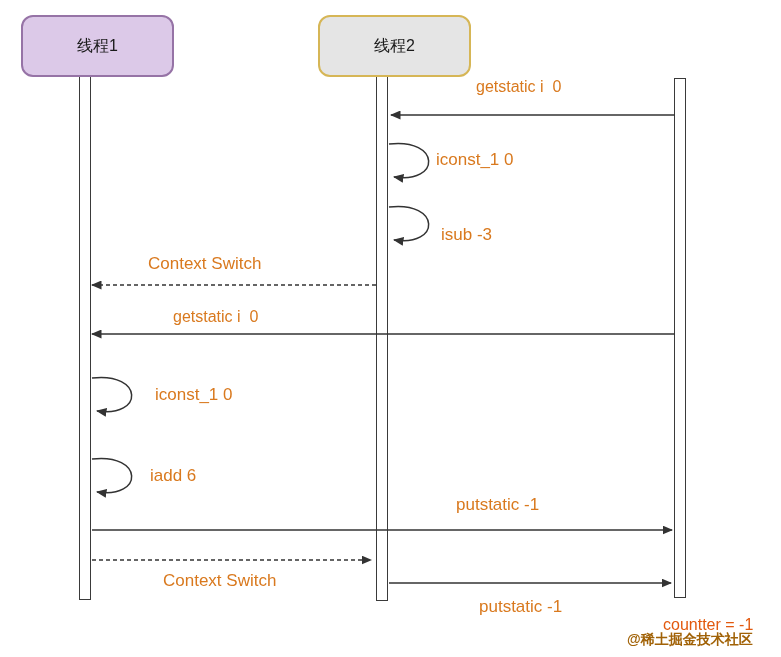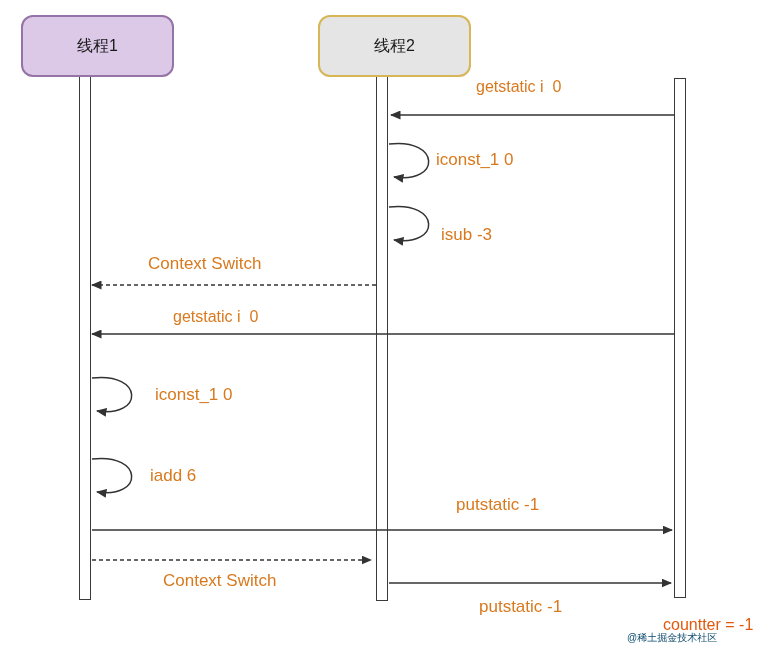--- a/index.html
+++ b/index.html
@@ -60,21 +60,21 @@
   .m7{left:150px;top:466px;}
   .m8{left:456px;top:495px;}
   .m9{left:163px;top:571px;}
   .m10{left:479px;top:597px;}
   .result-note{
     position:absolute;left:631px;top:616px;
     color:#e2590e;font-size:16px;z-index:4;white-space:pre;margin-left:32px;
   }
   .watermark{
     position:absolute;left:627px;top:631px;
-    color:#0c4a6e;font-size:10px;z-index:4;white-space:pre;
+    color:#a16207;font-size:14px;z-index:4;white-space:pre;font-weight:bold;
   }
 </style>
 </head>
 <body>
 
 <div id="canvas">
 
   <div class="actor-box actor-thread1">
     <span>线程1</span>
   </div>

